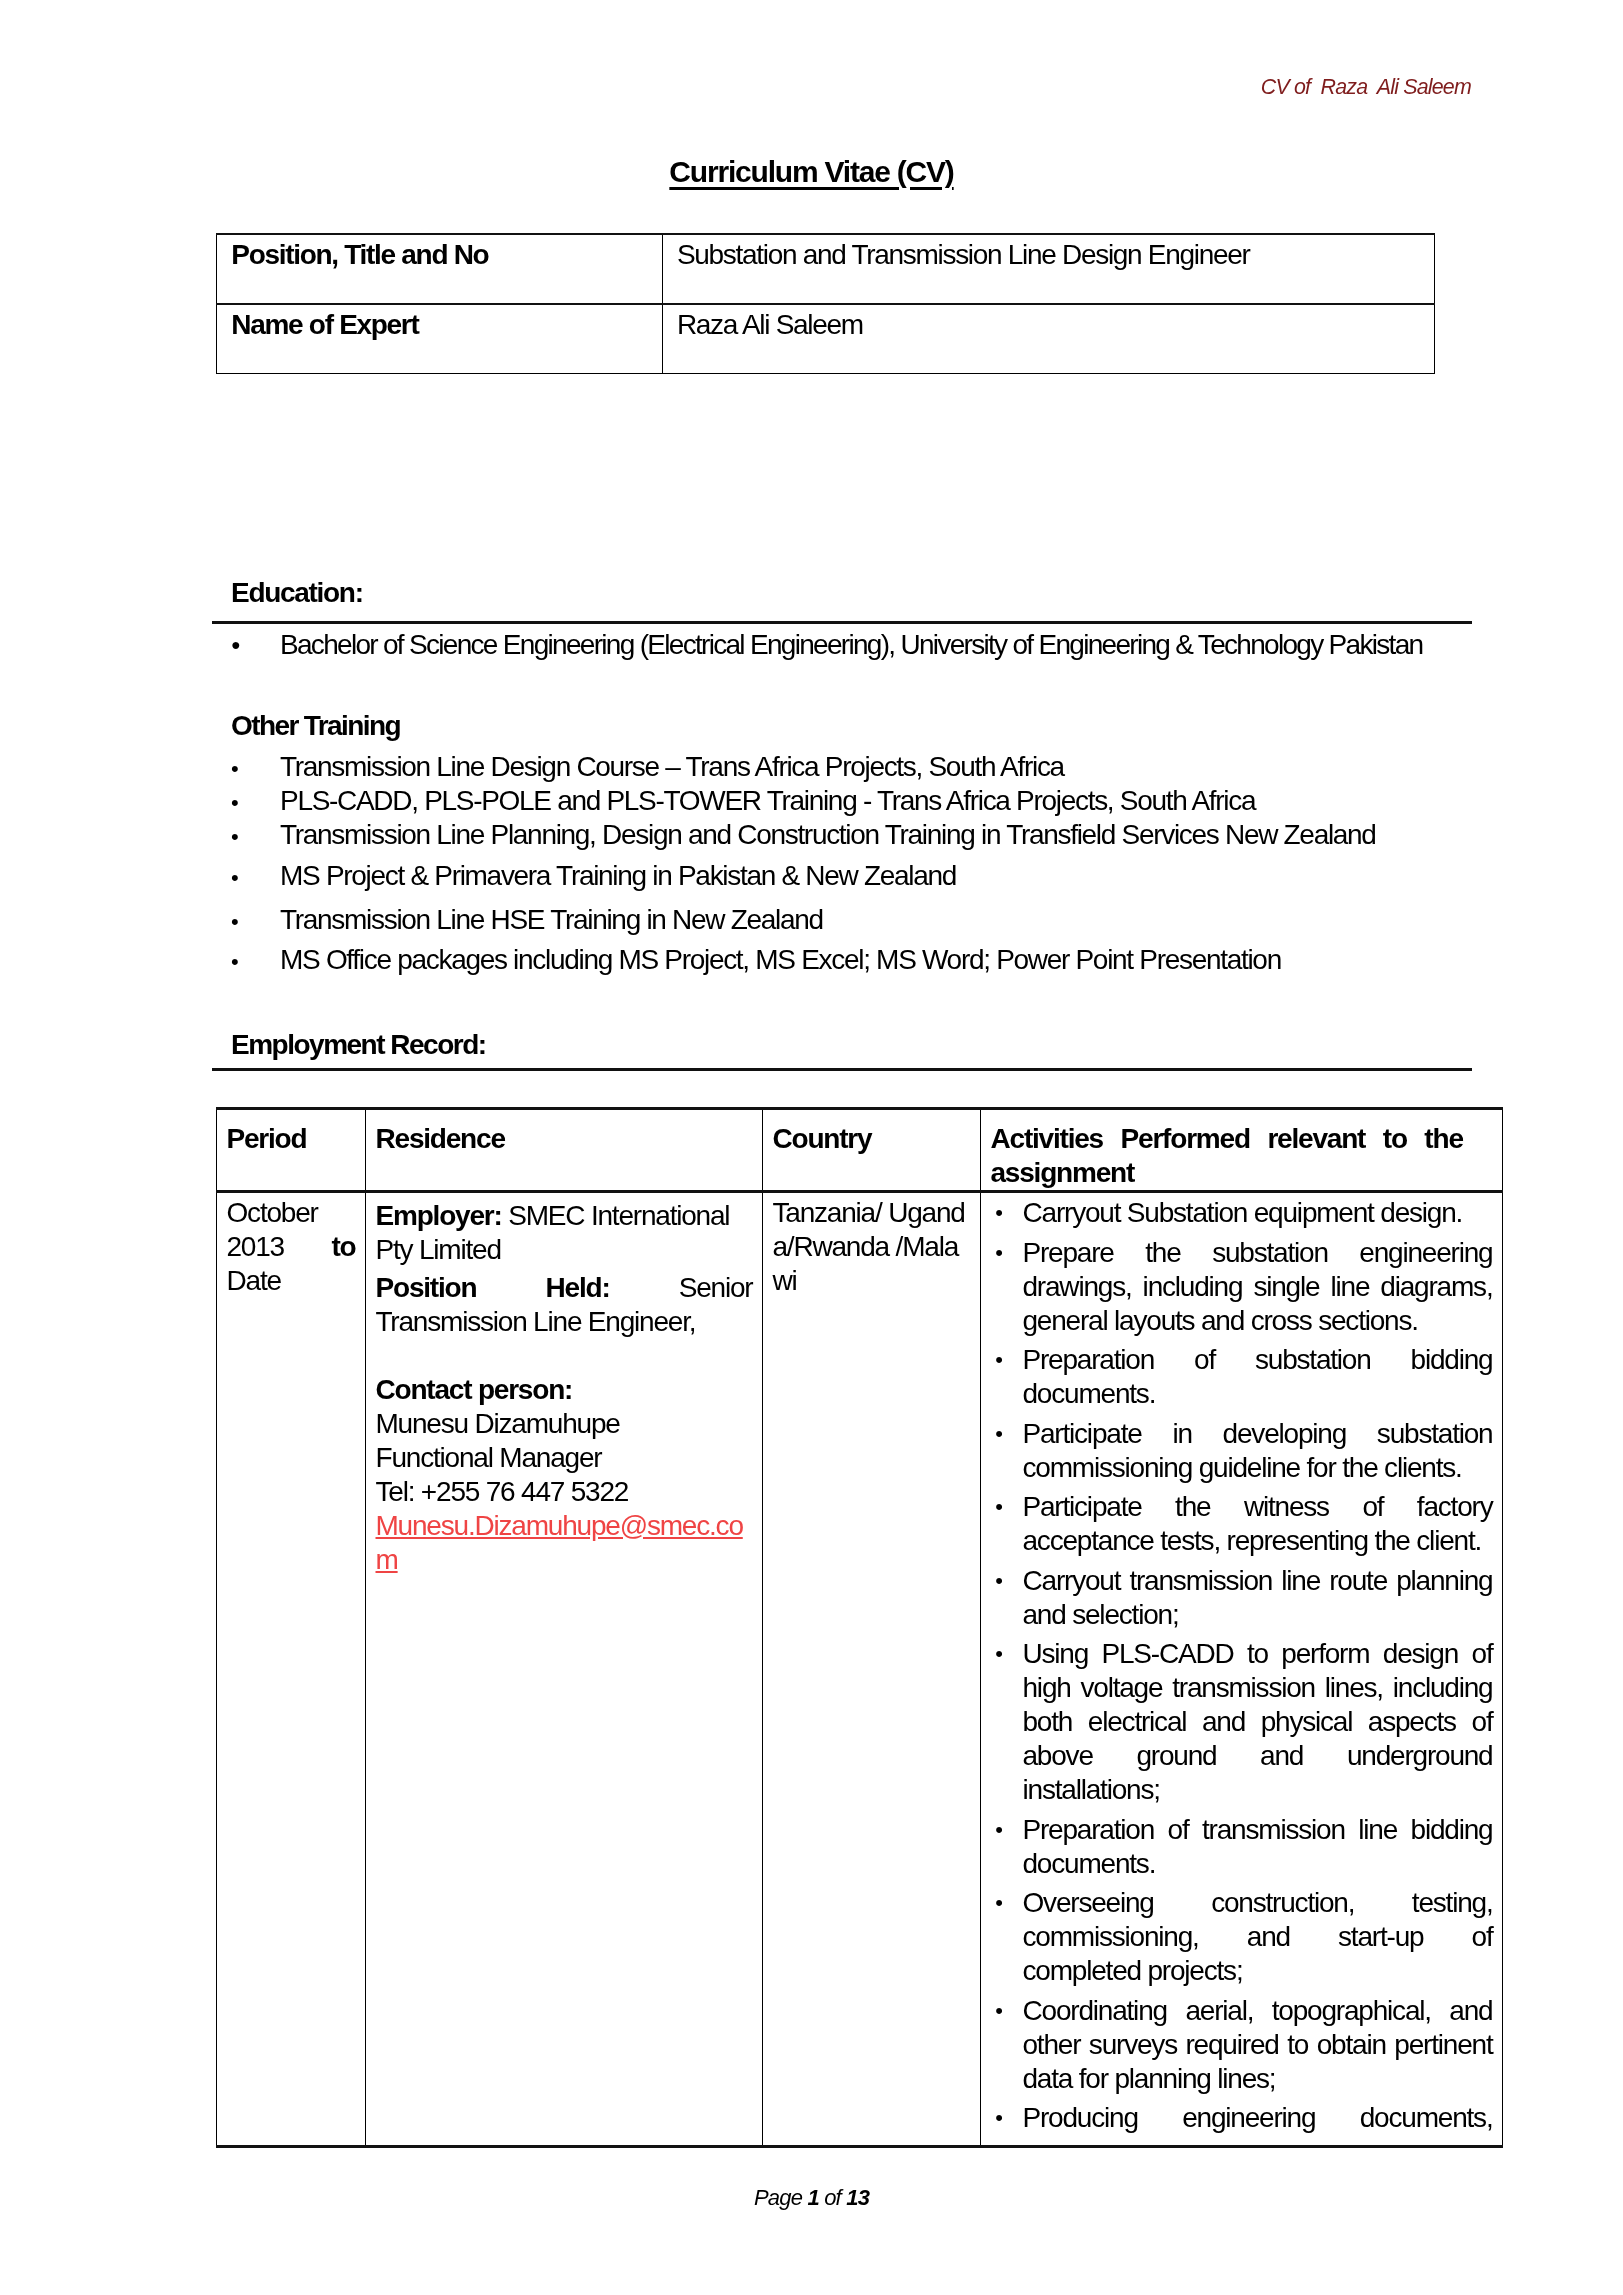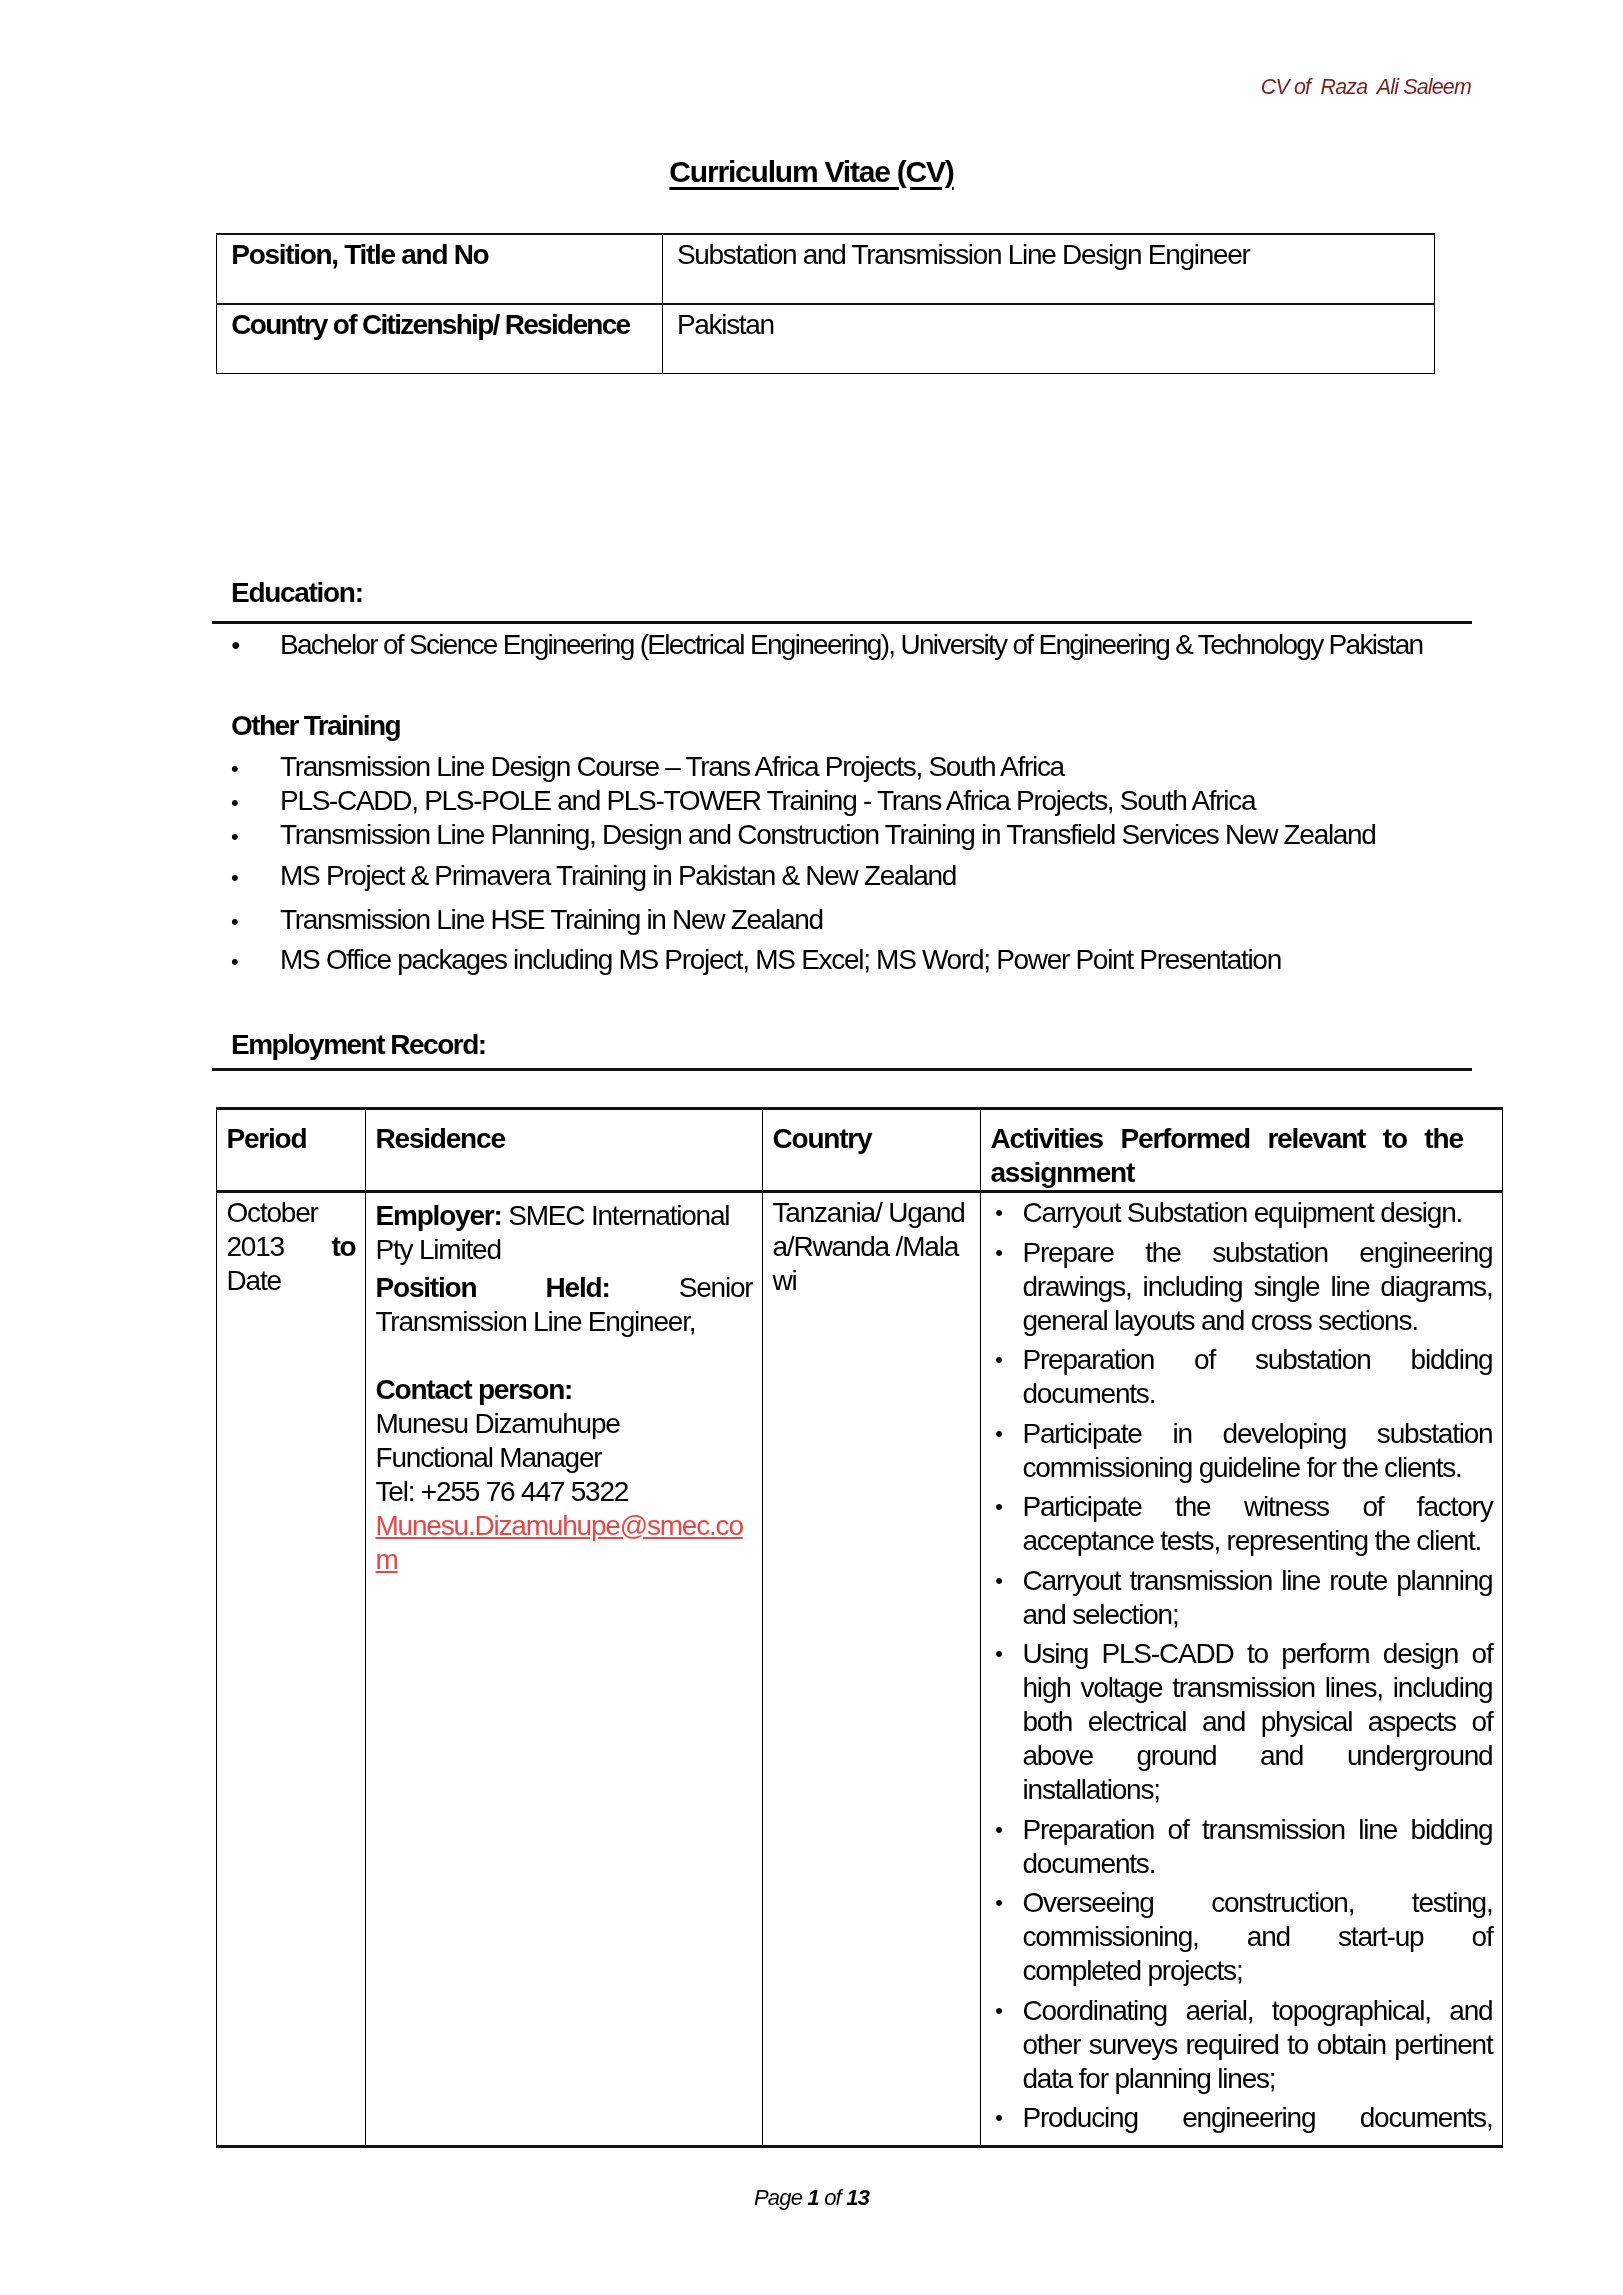--- a/index.html
+++ b/index.html
@@ -67,22 +67,22 @@
   <span>Curriculum Vitae (CV)</span>
 </div>
 
 <table id="info-table" class="abs">
   <tbody>
     <tr>
       <td class="lbl">Position, Title and No</td>
       <td>Substation and Transmission Line Design Engineer</td>
     </tr>
     <tr>
-      <td class="lbl" style="letter-spacing:-1.7px">Country of Citizenship/ Residence</td>
-      <td>Pakistan</td>
+      <td class="lbl">Name of Expert</td>
+      <td>Raza Ali Saleem</td>
     </tr>
   </tbody>
 </table>
 
 <div class="abs section-head" style="top:577px">Education:</div>
 <div class="abs rule" style="top:621px"></div>
 <div class="abs bullet-line" style="top:629px; letter-spacing:-1.7px">
   <span class="dot big"></span><span>Bachelor of Science Engineering (Electrical Engineering),   University of Engineering &amp; Technology Pakistan</span>
 </div>
 

